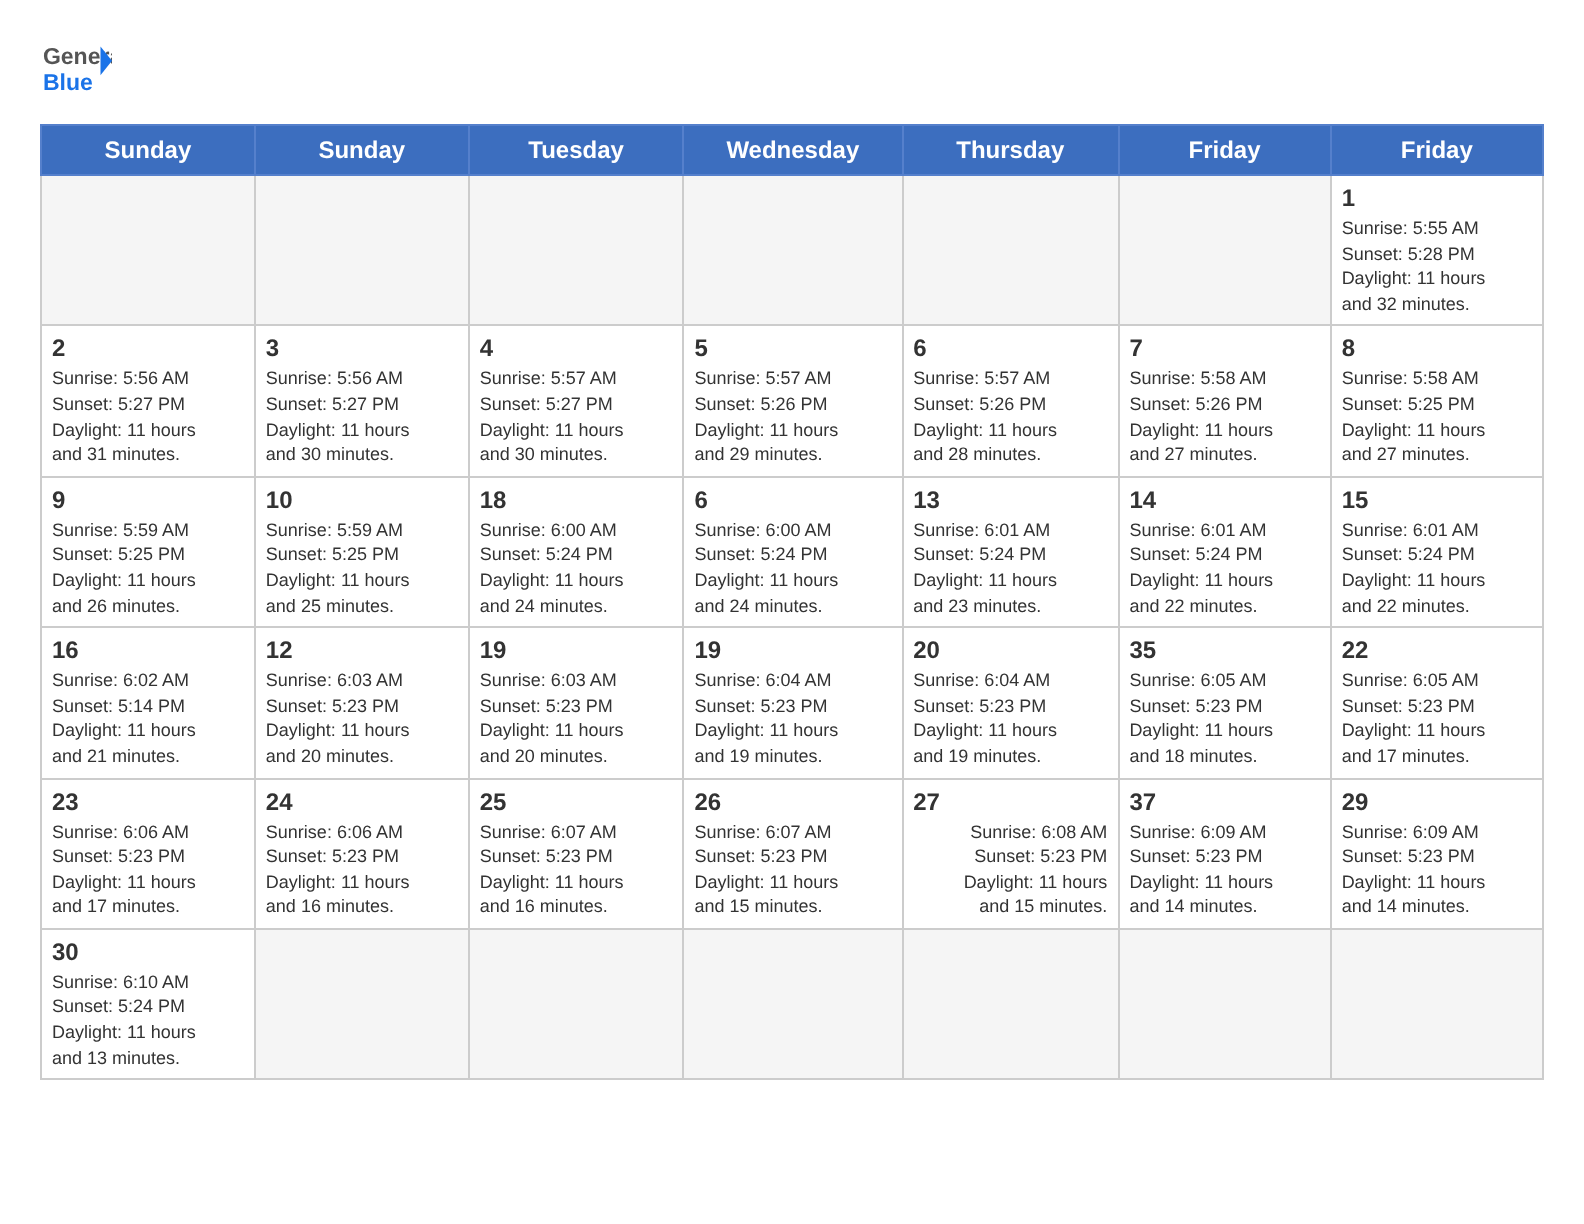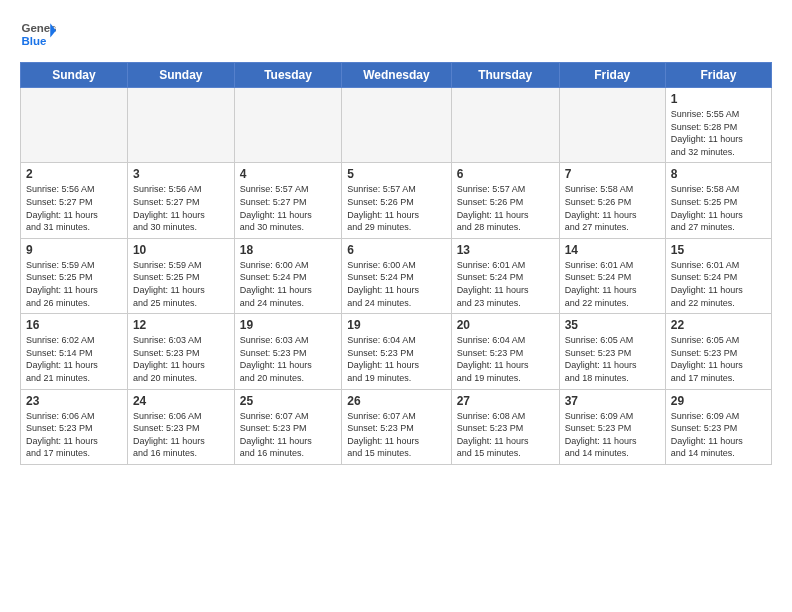--- a/index.html
+++ b/index.html
@@ -303,35 +303,50 @@
           </td>
           <td>
             <span class="day-num">26</span>
             <div class="day-info" style="white-space: pre-line;">Sunrise: 6:07 AM
 Sunset: 5:23 PM
 Daylight: 11 hours
 and 15 minutes.</div>
           </td>
           <td>
             <span class="day-num">27</span>
-            <div class="day-info" style="white-space: pre-line;">Sunrise: 6:08 AM
+            <div class="day-info" style="white-space: pre-line; text-align: right;">Sunrise: 6:08 AM
 Sunset: 5:23 PM
 Daylight: 11 hours
 and 15 minutes.</div>
           </td>
           <td>
             <span class="day-num">37</span>
             <div class="day-info" style="white-space: pre-line;">Sunrise: 6:09 AM
 Sunset: 5:23 PM
 Daylight: 11 hours
 and 14 minutes.</div>
           </td>
           <td>
             <span class="day-num">29</span>
             <div class="day-info" style="white-space: pre-line;">Sunrise: 6:09 AM
 Sunset: 5:23 PM
 Daylight: 11 hours
 and 14 minutes.</div>
           </td>
+        </tr>
+        <tr>
+          <td>
+            <span class="day-num">30</span>
+            <div class="day-info" style="white-space: pre-line;">Sunrise: 6:10 AM
+Sunset: 5:24 PM
+Daylight: 11 hours
+and 13 minutes.</div>
+          </td>
+          <td class="empty"></td>
+          <td class="empty"></td>
+          <td class="empty"></td>
+          <td class="empty"></td>
+          <td class="empty"></td>
+          <td class="empty"></td>
         </tr>
       </tbody>
   </table>
 </div>
 
 </body></html>

